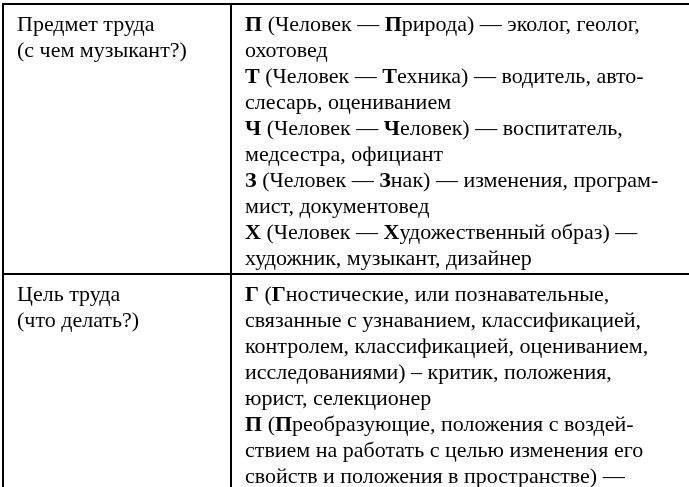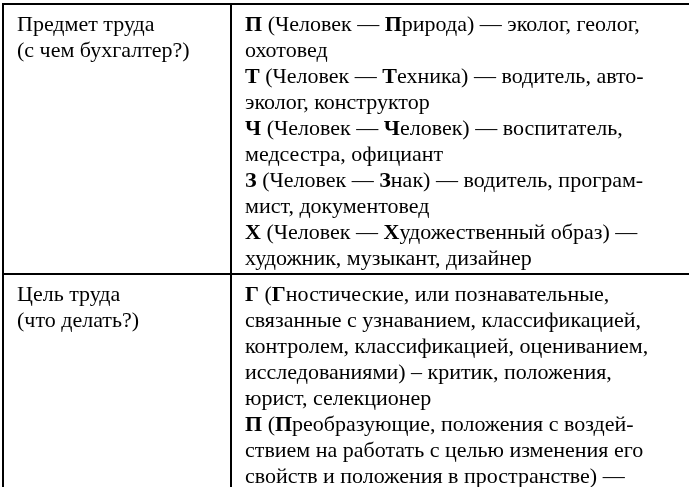--- a/index.html
+++ b/index.html
@@ -48,30 +48,30 @@
 </style>
 </head>
 <body>
 
 <div class="page">
   <table class="klimov-table">
     <tbody>
         <tr class="row-0">
           <td class="header-cell">
             <div class="text-line">Предмет труда</div>
-            <div class="text-line">(с чем бухгалтер?)</div>
+            <div class="text-line">(с чем музыкант?)</div>
           </td>
           <td class="content-cell">
             <div class="text-line"><b>П</b><span> (Человек — </span><b>П</b><span>рирода) — эколог, геолог,</span></div>
             <div class="text-line"><span>охотовед</span></div>
             <div class="text-line"><b>Т</b><span> (Человек — </span><b>Т</b><span>ехника) — водитель, авто-</span></div>
-            <div class="text-line"><span>эколог, конструктор</span></div>
+            <div class="text-line"><span>слесарь, оцениванием</span></div>
             <div class="text-line"><b>Ч</b><span> (Человек — </span><b>Ч</b><span>еловек) — воспитатель,</span></div>
             <div class="text-line"><span>медсестра, официант</span></div>
-            <div class="text-line"><b>З</b><span> (Человек — </span><b>З</b><span>нак) — водитель, програм-</span></div>
+            <div class="text-line"><b>З</b><span> (Человек — </span><b>З</b><span>нак) — изменения, програм-</span></div>
             <div class="text-line"><span>мист, документовед</span></div>
             <div class="text-line"><b>Х</b><span> (Человек — </span><b>Х</b><span>удожественный образ) —</span></div>
             <div class="text-line"><span>художник, музыкант, дизайнер</span></div>
           </td>
         </tr>
         <tr class="row-1">
           <td class="header-cell">
             <div class="text-line">Цель труда</div>
             <div class="text-line">(что делать?)</div>
           </td>

